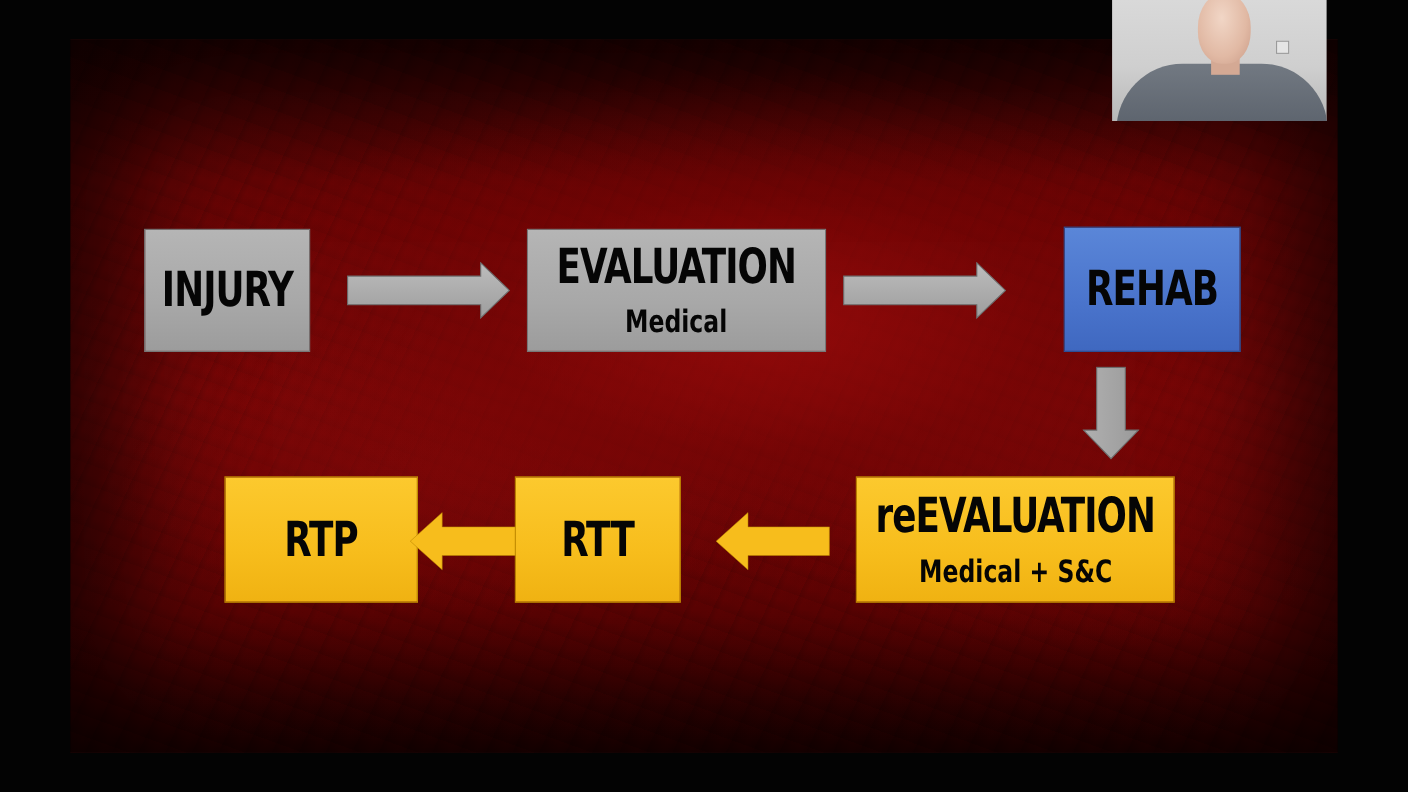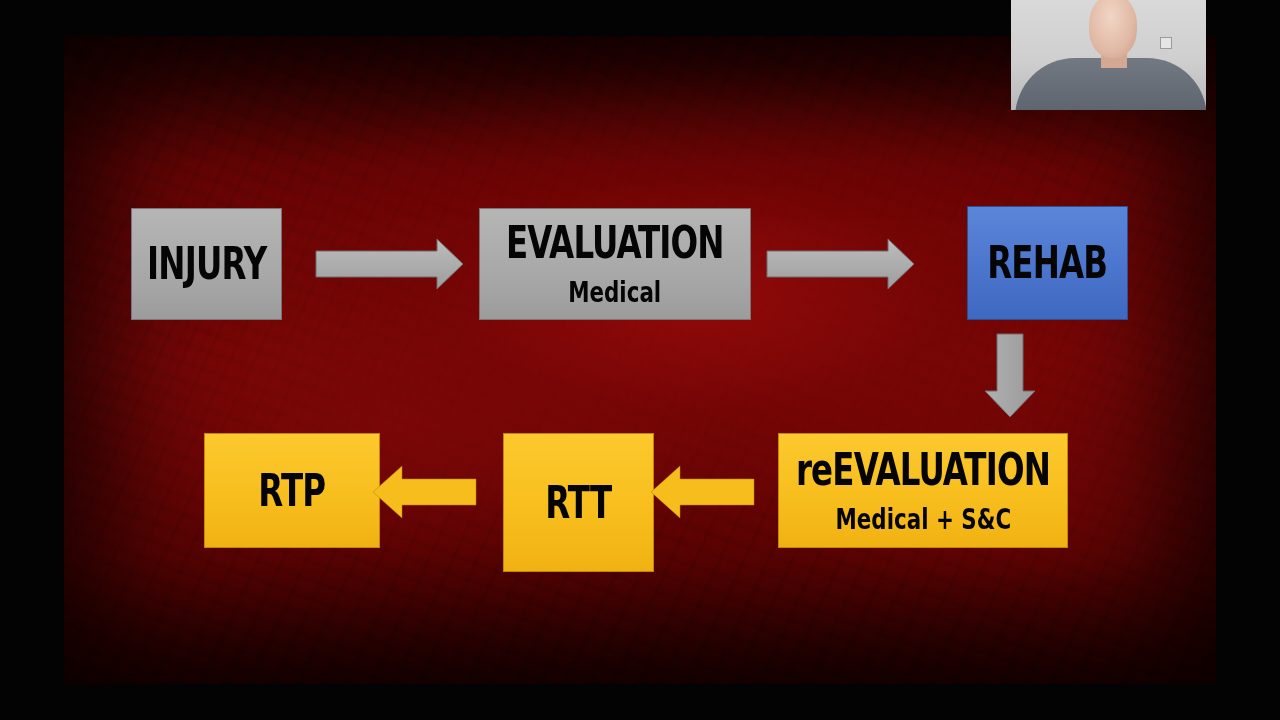--- a/index.html
+++ b/index.html
@@ -98,21 +98,21 @@
 </svg>
 
 <div class="box yellow" style="left:204px; top:433px; width:176px; height:115px;">
   <span class="main">RTP</span>
 </div>
 
 <svg class="arrow" style="left:372px; top:465px;" width="106" height="54" viewBox="0 0 106 54">
   <polygon points="104,14 30,14 30,1 1,27 30,53 30,40 104,40" fill="#f7bd1c" stroke="#b98500" stroke-width="0.5"></polygon>
 </svg>
 
-<div class="box yellow" style="left:503px; top:433px; width:151px; height:139px;justify-content:center;">
+<div class="box yellow" style="left:468px; top:433px; width:151px; height:115px;justify-content:center;">
   <span class="main">RTT</span>
 </div>
 
 <svg class="arrow" style="left:650px; top:465px;" width="106" height="54" viewBox="0 0 106 54">
   <polygon points="104,14 30,14 30,1 1,27 30,53 30,40 104,40" fill="#f7bd1c" stroke="#b98500" stroke-width="0.5"></polygon>
 </svg>
 
 <div class="box yellow" style="left:778px; top:433px; width:290px; height:115px;">
   <span class="main">reEVALUATION</span>
   <span class="sub">Medical + S&amp;C</span>

